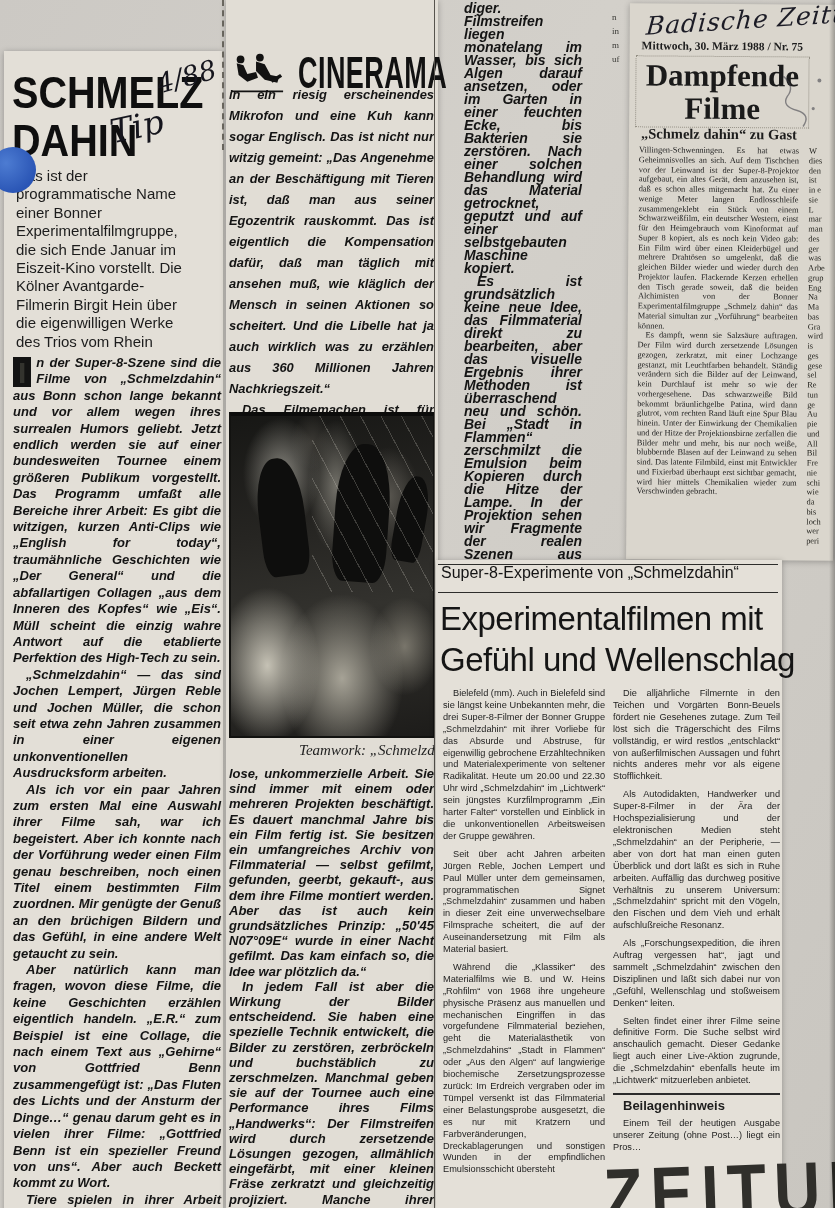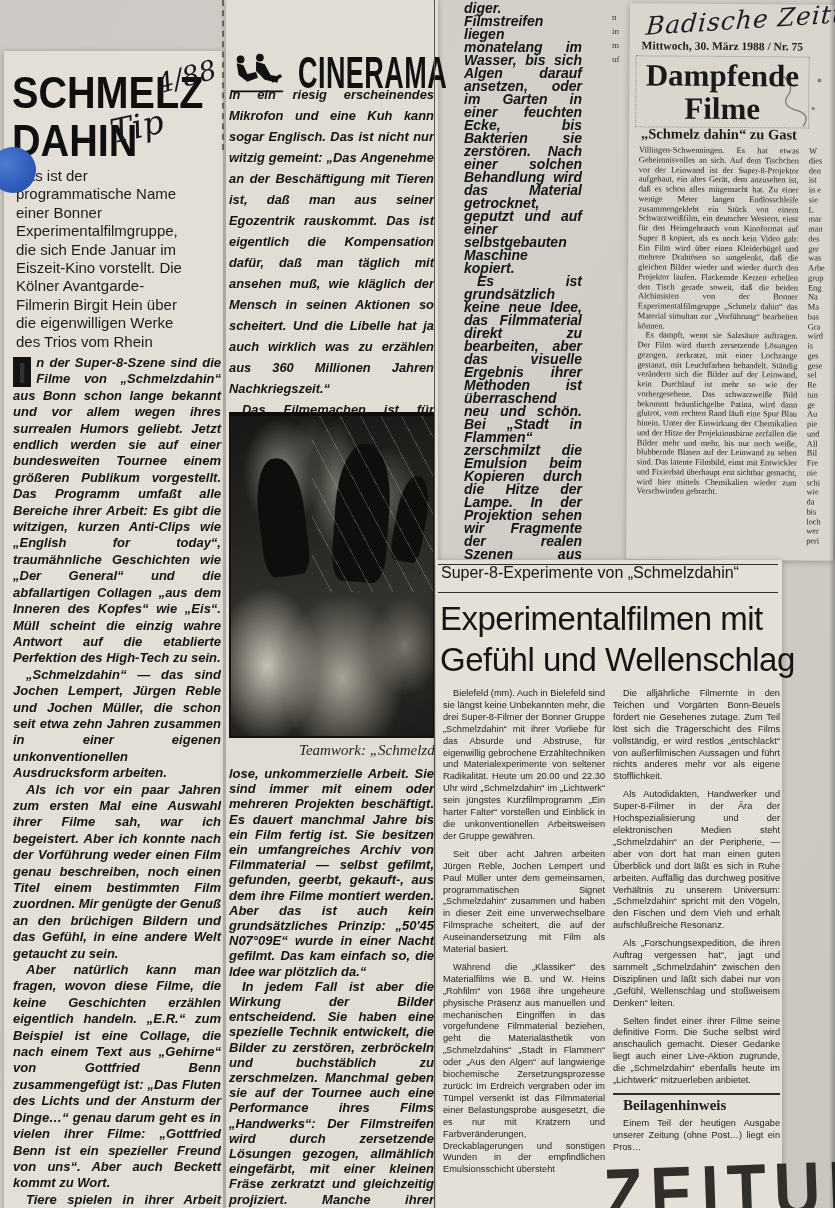--- a/index.html
+++ b/index.html
@@ -98,21 +98,21 @@
   .hline.t{top:4px;} .hline.m{top:32px;}
   .kicker{position:absolute;left:5px;top:4px;font-size:16px;color:#141414;white-space:nowrap;}
   .art-head{position:absolute;left:4px;top:38px;margin:0;font-weight:400;font-size:33px;
             line-height:41px;letter-spacing:-.5px;color:#151515;}
   .art-head span{display:block;white-space:nowrap;}
   .art-col{position:absolute;top:128px;font-size:9.2px;line-height:11.9px;text-align:justify;color:#1d1d1d;}
   .art-col p{margin:0 0 6px;text-indent:10px;}
   .art-col.a{left:7px;width:162px;}
   .art-col.b{left:177px;width:167px;}
   .hrule{height:2px;background:#2b2b2b;margin:4px 0 5px;}
-  .notice-title{font-weight:bold;font-size:15px;text-indent:0;margin:0;font-family:Liberation Serif, serif;}
+  .notice-title{font-weight:bold;font-size:13px;text-indent:0;margin:0;}
   .notice{margin:0;text-indent:10px;}
 
   .masthead{position:absolute;left:602px;top:1152px;font-weight:bold;font-size:64px;
             letter-spacing:8px;color:#302f2b;white-space:nowrap;
             transform:rotate(-2deg) scaleY(1.2);transform-origin:left top;}
 </style>
 </head>
 <body>
 
 <div class="page">

